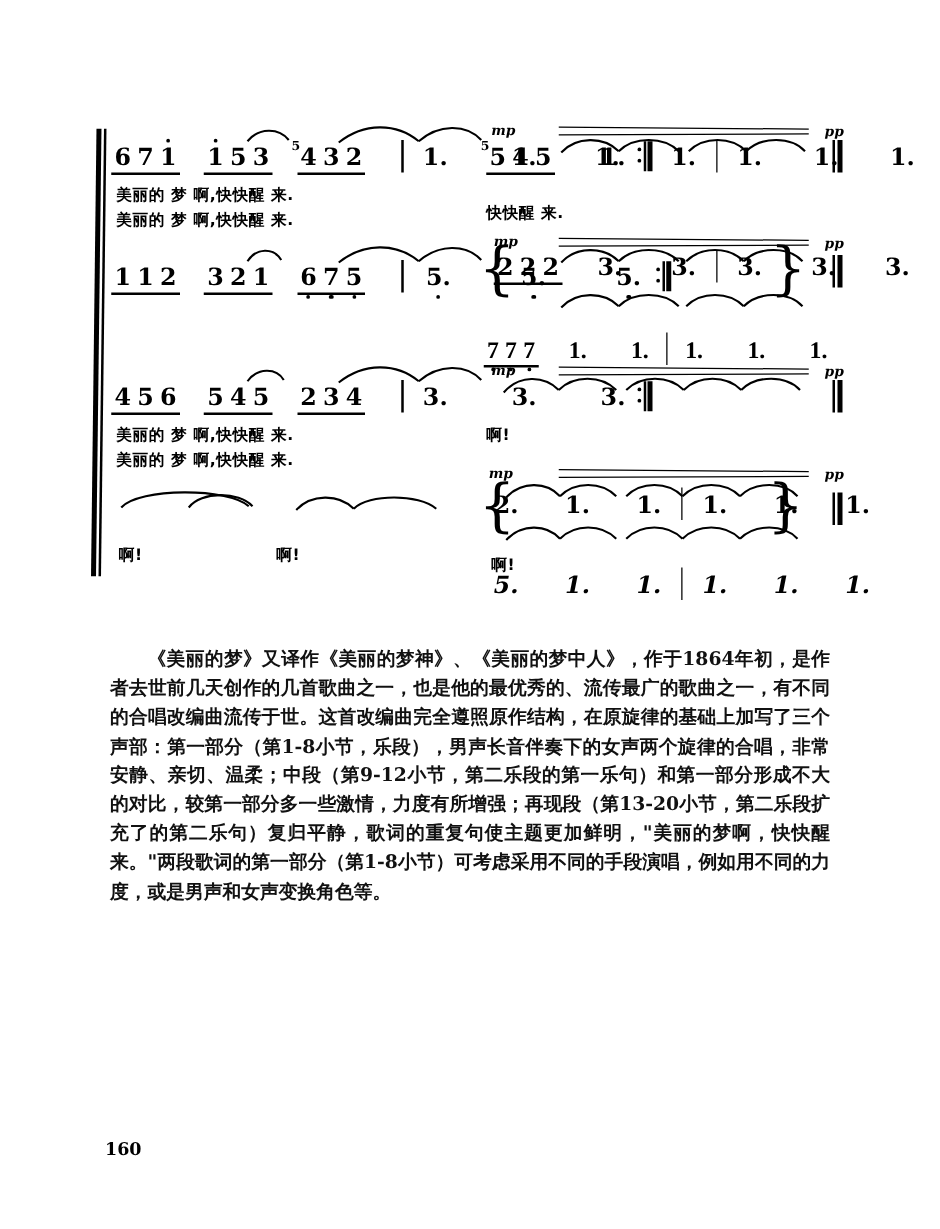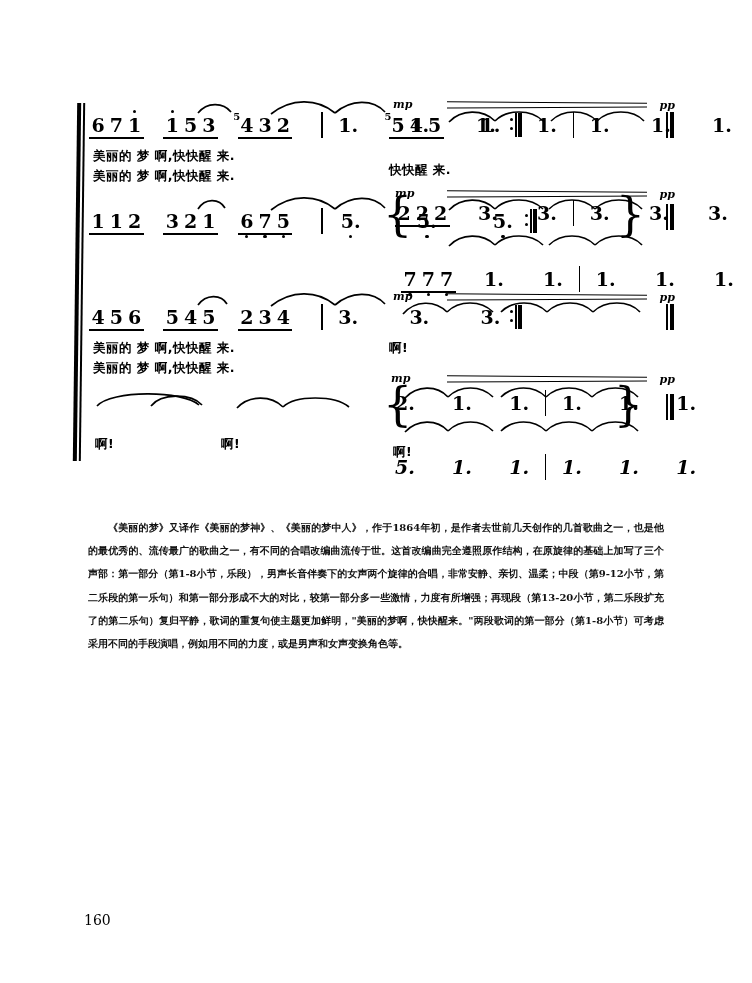--- a/index.html
+++ b/index.html
@@ -90,29 +90,29 @@
   .brace{position:absolute;font-size:46px;line-height:46px;
      font-family:"DejaVu Serif","Liberation Serif",serif;}
 
   .lyric{position:absolute;font-family:"DejaVu Sans","Liberation Sans",sans-serif;
      font-size:12.5px;font-weight:600;letter-spacing:.5px;white-space:nowrap;}
 
   
   .commentary{
     position:absolute;left:88px;top:516px;width:576px;
     font-family:"DejaVu Serif","Liberation Serif",serif;
-    font-size:10px;line-height:23.2px;
+    font-size:15px;line-height:23.2px;
     text-align:justify;text-indent:2em;
     font-weight:600;
     color:#111;
   }
   .pagenum{
     position:absolute;left:84px;top:912px;
     font-family:"DejaVu Serif","Liberation Serif",serif;
-    font-weight:400;font-size:14px;
+    font-weight:700;font-size:14px;
   }
 </style>
 </head>
 <body>
 
 <div class="page">
 
   <div class="score">
 
     <div class="left-bracket">
@@ -240,21 +240,21 @@
           <span style="display:inline-block;width:26px"></span>
           <span class="sus-note">3.</span>
         </div>
         <svg class="slur" style="left:62px;top:4px;" width="198" height="14">
           <path d="M2,12 C14,-1 36,-1 48,11"></path>
           <path d="M48,11 C60,-1 84,-1 96,11"></path>
           <path d="M102,11 C114,-1 136,-1 148,11"></path>
           <path d="M148,11 C160,-1 184,-1 195,11"></path>
         </svg>
 
-        <div class="notes-row num" style="left:16px;top:42px;">
+        <div class="notes-row num" style="left:2px;top:42px;font-family:Liberation Serif, serif;">
           <span class="grp beam">
             <span class="n lo">7</span><span class="n lo">7</span><span class="n lo">7</span>
           </span>
           <span style="display:inline-block;width:2px"></span>
           <span class="sus-note">1.</span>
           <span style="display:inline-block;width:26px"></span>
           <span class="sus-note">1.</span>
           <span class="barline tall"></span>
           <span class="sus-note">1.</span>
           <span style="display:inline-block;width:26px"></span>

